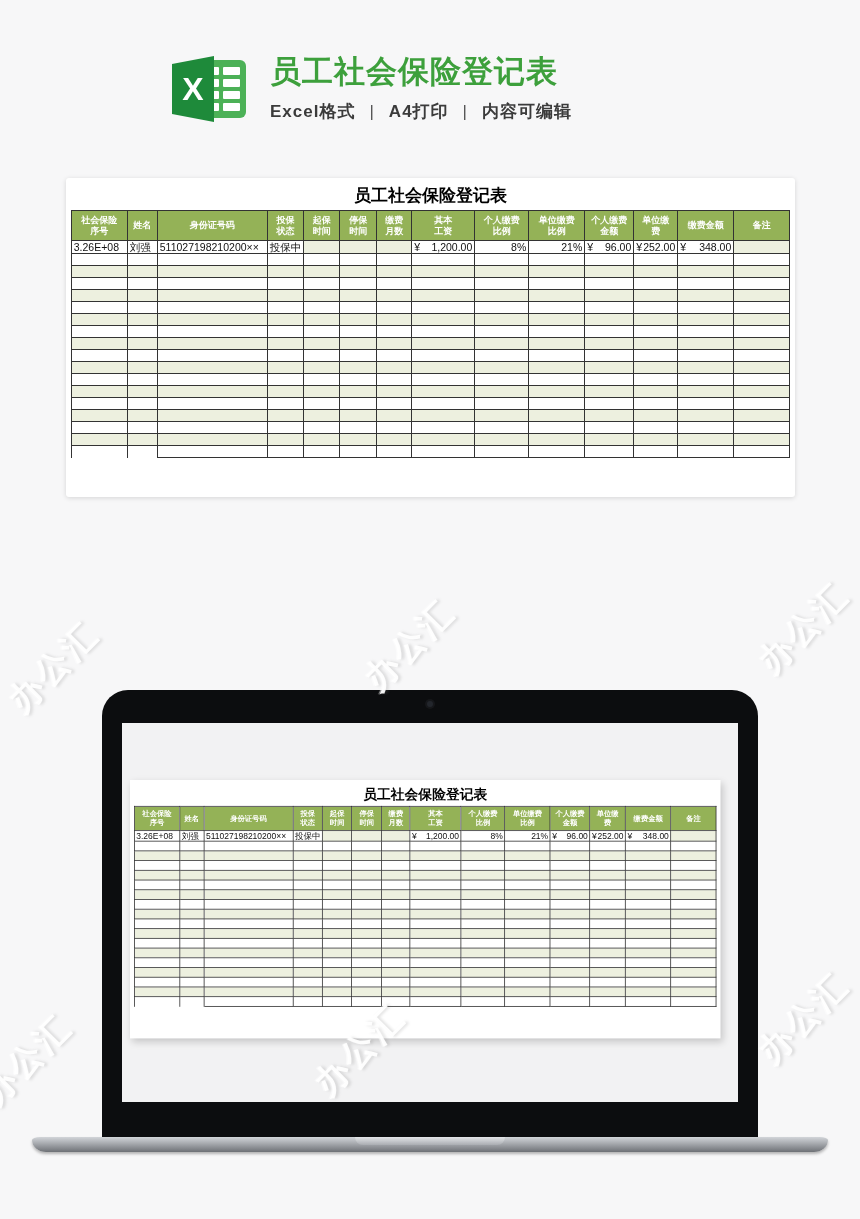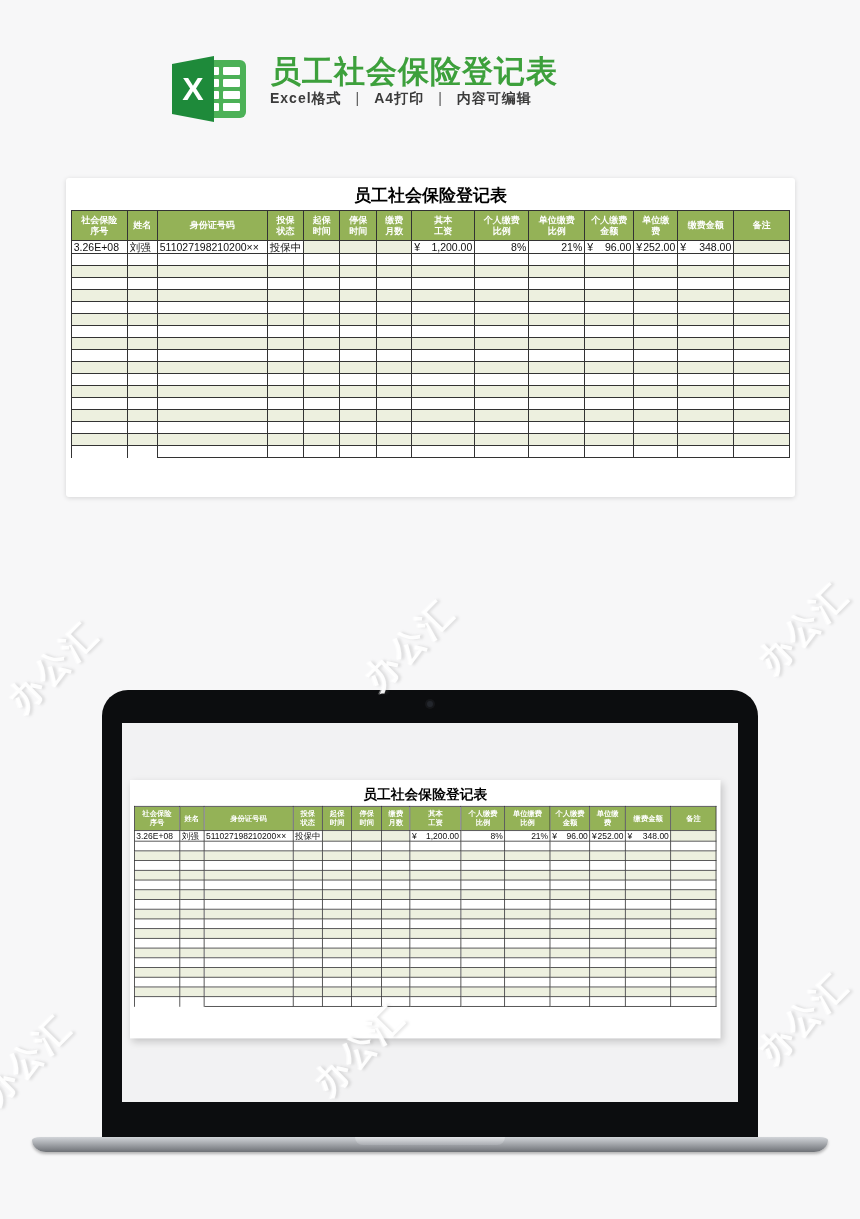--- a/index.html
+++ b/index.html
@@ -8,21 +8,21 @@
   }
   html,body{margin:0;padding:0;}
   body{background:#e9e9ea;font-family:"Liberation Sans",sans-serif;}
   .page{position:relative;width:860px;height:1219px;background:var(--pagebg);
         margin:0 auto;overflow:hidden;}
 
   
   .hero{position:absolute;left:166px;top:54px;display:flex;gap:20px;align-items:flex-start;}
   .xl-icon{width:84px;height:70px;flex:0 0 auto;}
   .hero-text h1{margin:0;font-size:31px;font-weight:bold;color:var(--tg);letter-spacing:1px;line-height:36px;}
-  .hero-sub{font-size:14px;font-weight:bold;color:#3b3b3b;letter-spacing:1px;}
+  .hero-sub{margin-top:10px;font-size:17px;font-weight:bold;color:#3b3b3b;letter-spacing:1px;}
   .hero-sub .pipe{margin:0 14px;color:#555;font-weight:normal;}
 
   
   .sheet{width:729px;height:319px;background:#fff;box-sizing:border-box;padding-top:2px;}
   .card-pos{position:absolute;left:66px;top:178px;z-index:2;}
   .card-shadow{box-shadow:0 1px 5px rgba(0,0,0,0.14);border-radius:3px;}
   .sheet-title{height:30px;line-height:31px;text-align:center;font-size:17px;
                font-weight:bold;color:#000;}
   table.grid{border-collapse:collapse;table-layout:fixed;margin:0 auto;}
   .grid th,.grid td{border:1px solid var(--bc);padding:0;overflow:hidden;

